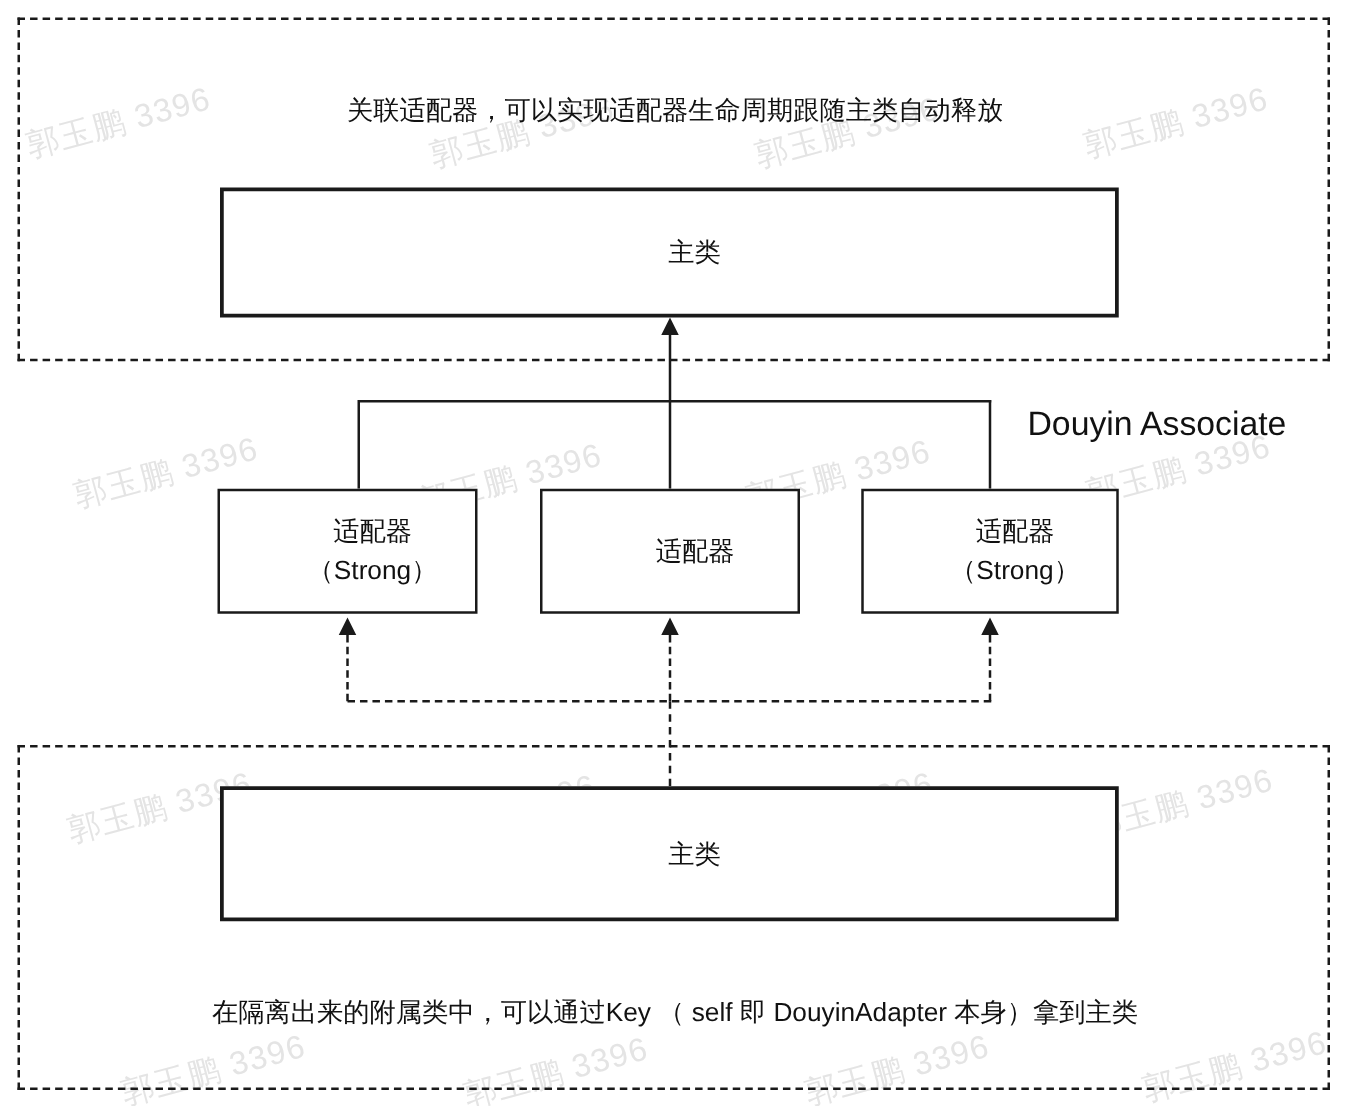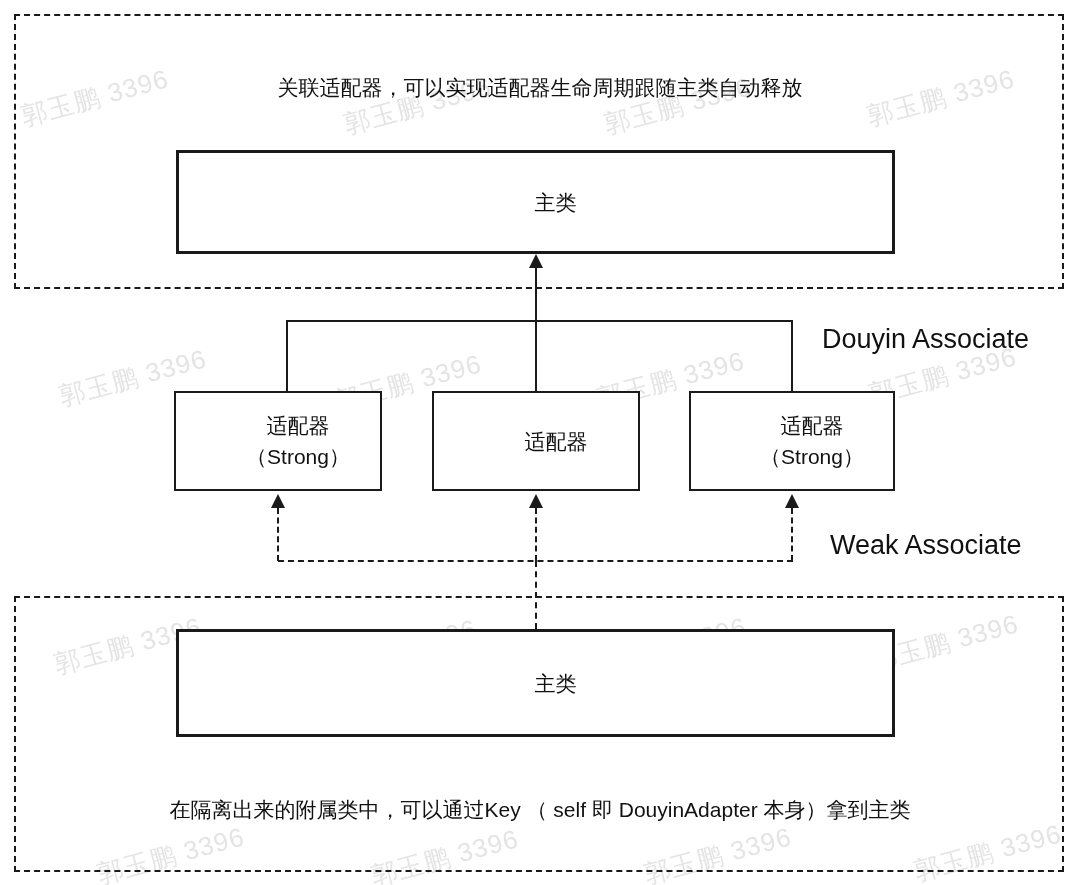--- a/index.html
+++ b/index.html
@@ -133,21 +133,20 @@
   <div class="arrow-up" style="left:271px;top:494px;"></div>
   <div class="arrow-up" style="left:529px;top:494px;"></div>
   <div class="arrow-up" style="left:785px;top:494px;"></div>
 
   <div class="dash-v" style="left:277px;top:508px;height:53px;"></div>
   <div class="dash-v" style="left:535px;top:508px;height:53px;"></div>
   <div class="dash-v" style="left:791px;top:508px;height:53px;"></div>
   <div class="dash-h" style="left:278px;top:560px;width:515px;"></div>
   <div class="dash-v" style="left:535px;top:561px;height:68px;"></div>
 
-  <div class="assoc-label" style="left:830px;top:530px;">Weak Associate</div>
 
   <div class="group" style="left:14px;top:596px;width:1046px;height:272px;"></div>
 
   <div class="node" style="left:176px;top:629px;width:719px;height:108px;">
     <div class="node-label">主类</div>
   </div>
 
   <div class="caption" style="top:796px;">在隔离出来的附属类中，可以通过Key （ self 即 DouyinAdapter 本身）拿到主类</div>
 
 </div>

